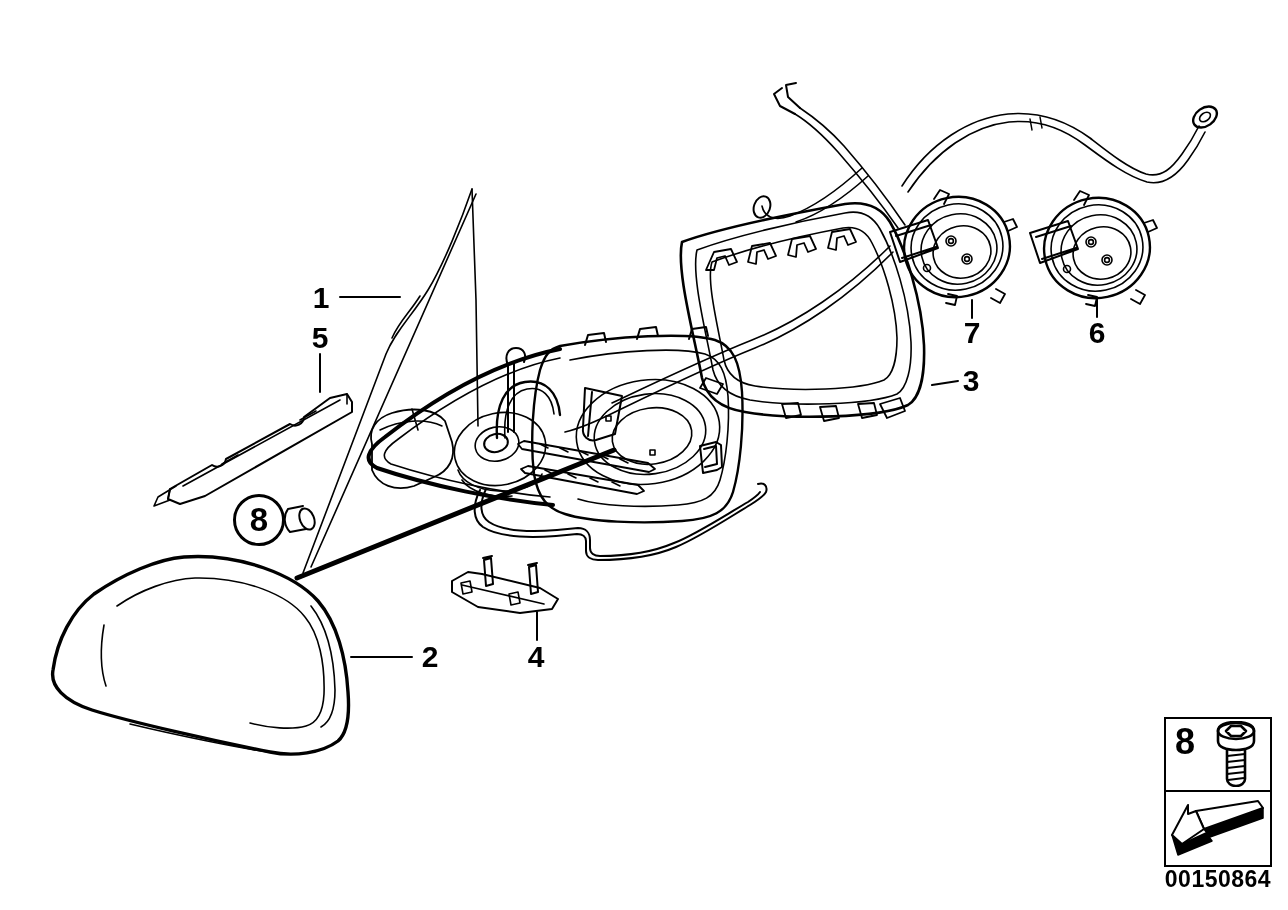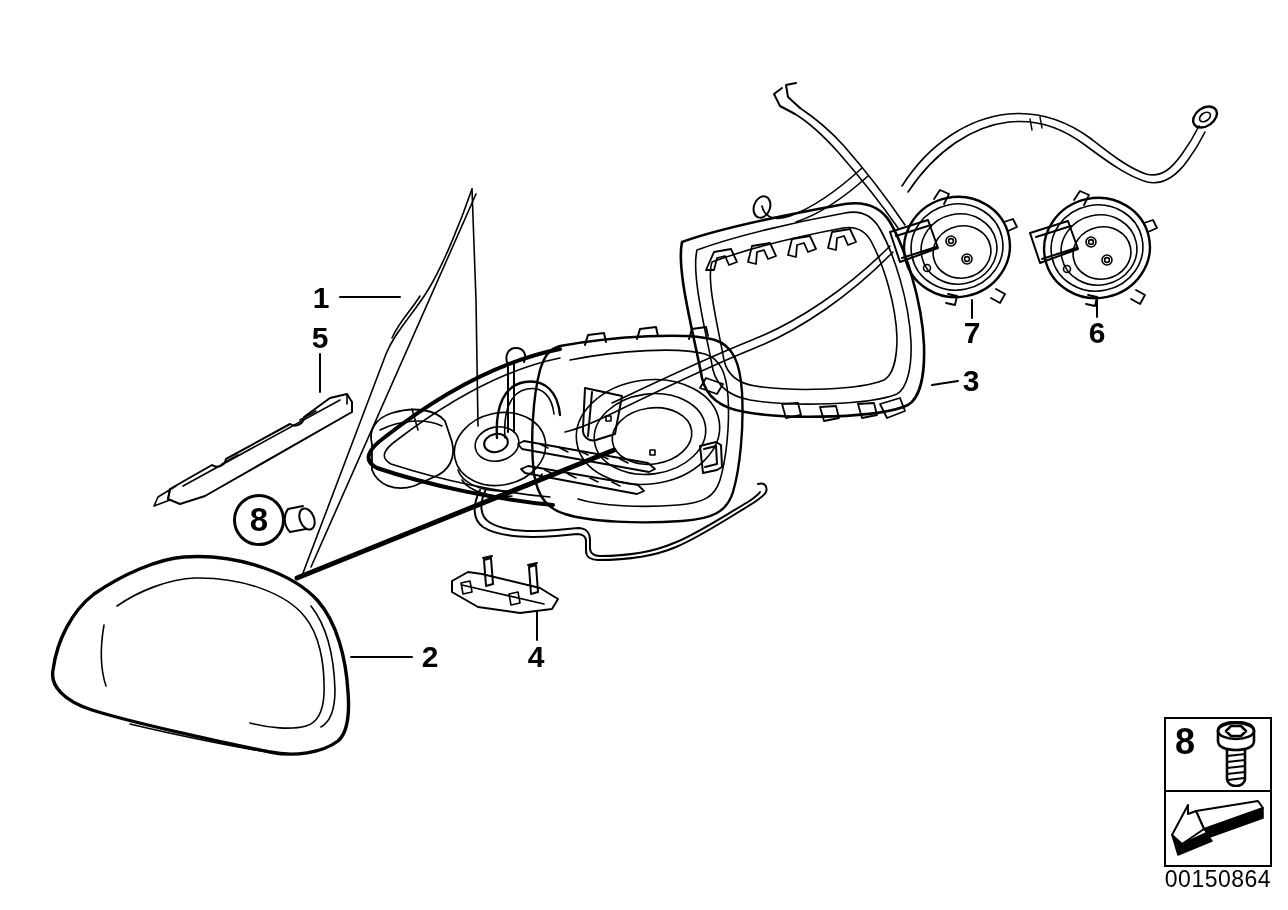--- a/index.html
+++ b/index.html
@@ -13,21 +13,21 @@
            display:flex;align-items:center;justify-content:center;
            font-weight:700;font-size:33px;color:#000;background:#fff;}
   .legend{position:absolute;left:1164px;top:717px;width:108px;height:150px;
           border:2px solid #000;box-sizing:border-box;background:#fff;}
   .legend-cell-top{position:relative;height:73px;border-bottom:2px solid #000;box-sizing:border-box;}
   .legend-cell-bottom{position:relative;height:73px;}
   .legend-num{position:absolute;left:9px;top:2px;font-weight:700;font-size:36px;color:#000;}
   .screw-svg{position:absolute;right:8px;top:2px;}
   .arrow-svg{position:absolute;left:4px;top:7px;}
   .docnum{position:absolute;left:1160px;top:866px;width:116px;text-align:center;
-          font-weight:400;font-size:23px;color:#000;letter-spacing:0.5px;}
+          font-weight:700;font-size:23px;color:#000;letter-spacing:0.5px;}
   svg *{vector-effect:non-scaling-stroke;}
 </style>
 </head>
 <body>
 
 <div class="stage">
 
   <svg class="art" width="1288" height="910" viewBox="0 0 1288 910" fill="none" stroke="#000" stroke-width="1.6" stroke-linecap="round" stroke-linejoin="round">
 
     <g>

